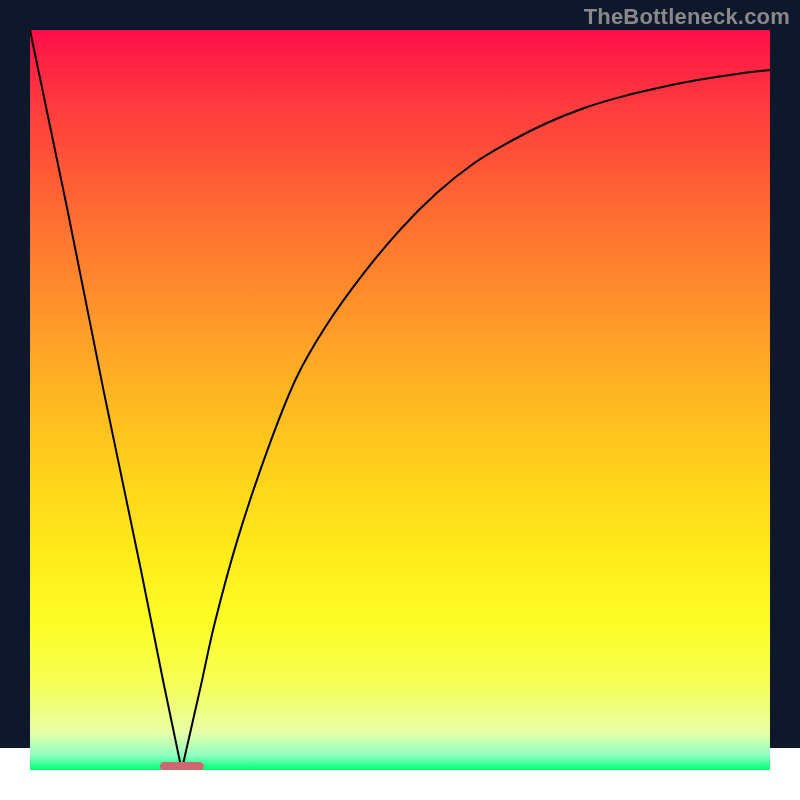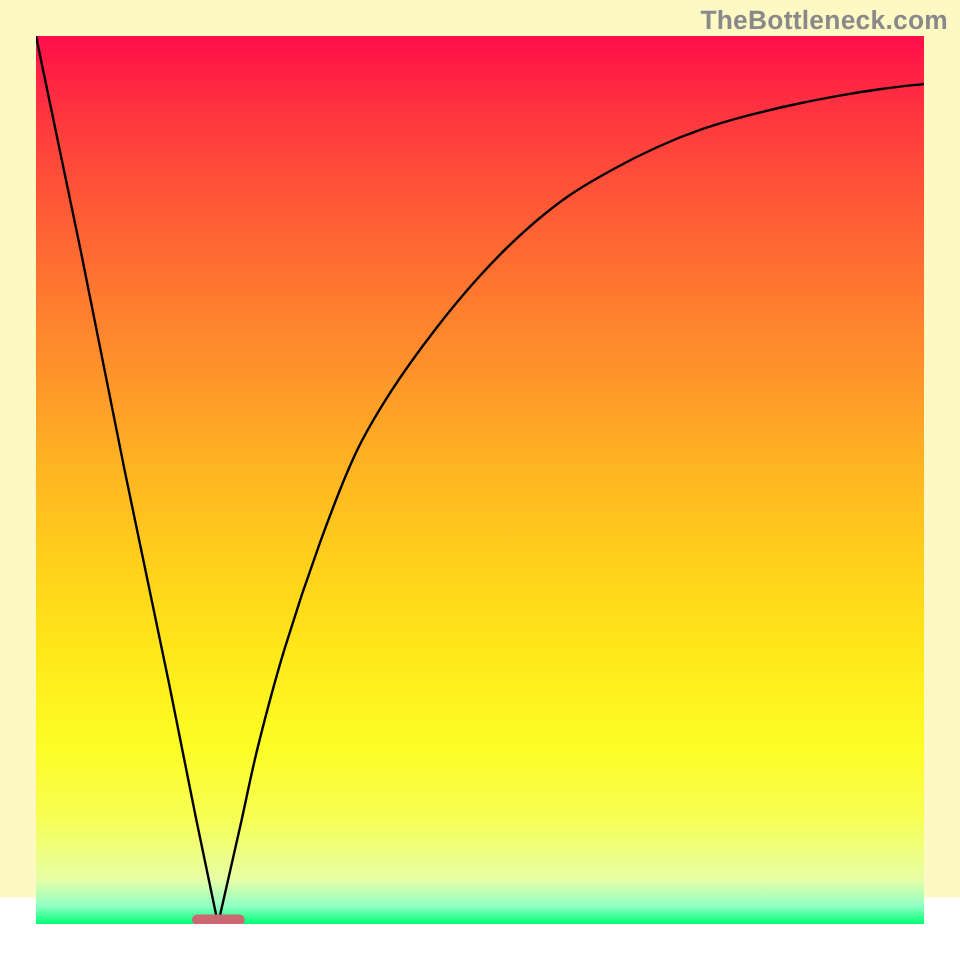--- a/index.html
+++ b/index.html
@@ -7,21 +7,21 @@
     padding: 0;
     width: 800px;
     height: 800px;
     background: #ffffff;
     overflow: hidden;
   }
   .frame {
     position: relative;
     width: 800px;
     height: 748px;
-    background: #fef9c3;
+    background: #0f172a;
   }
   .plot-area {
     position: absolute;
     left: 30px;
     top: 30px;
     width: 740px;
     height: 740px;
     overflow: hidden;
   }
   .gradient {

